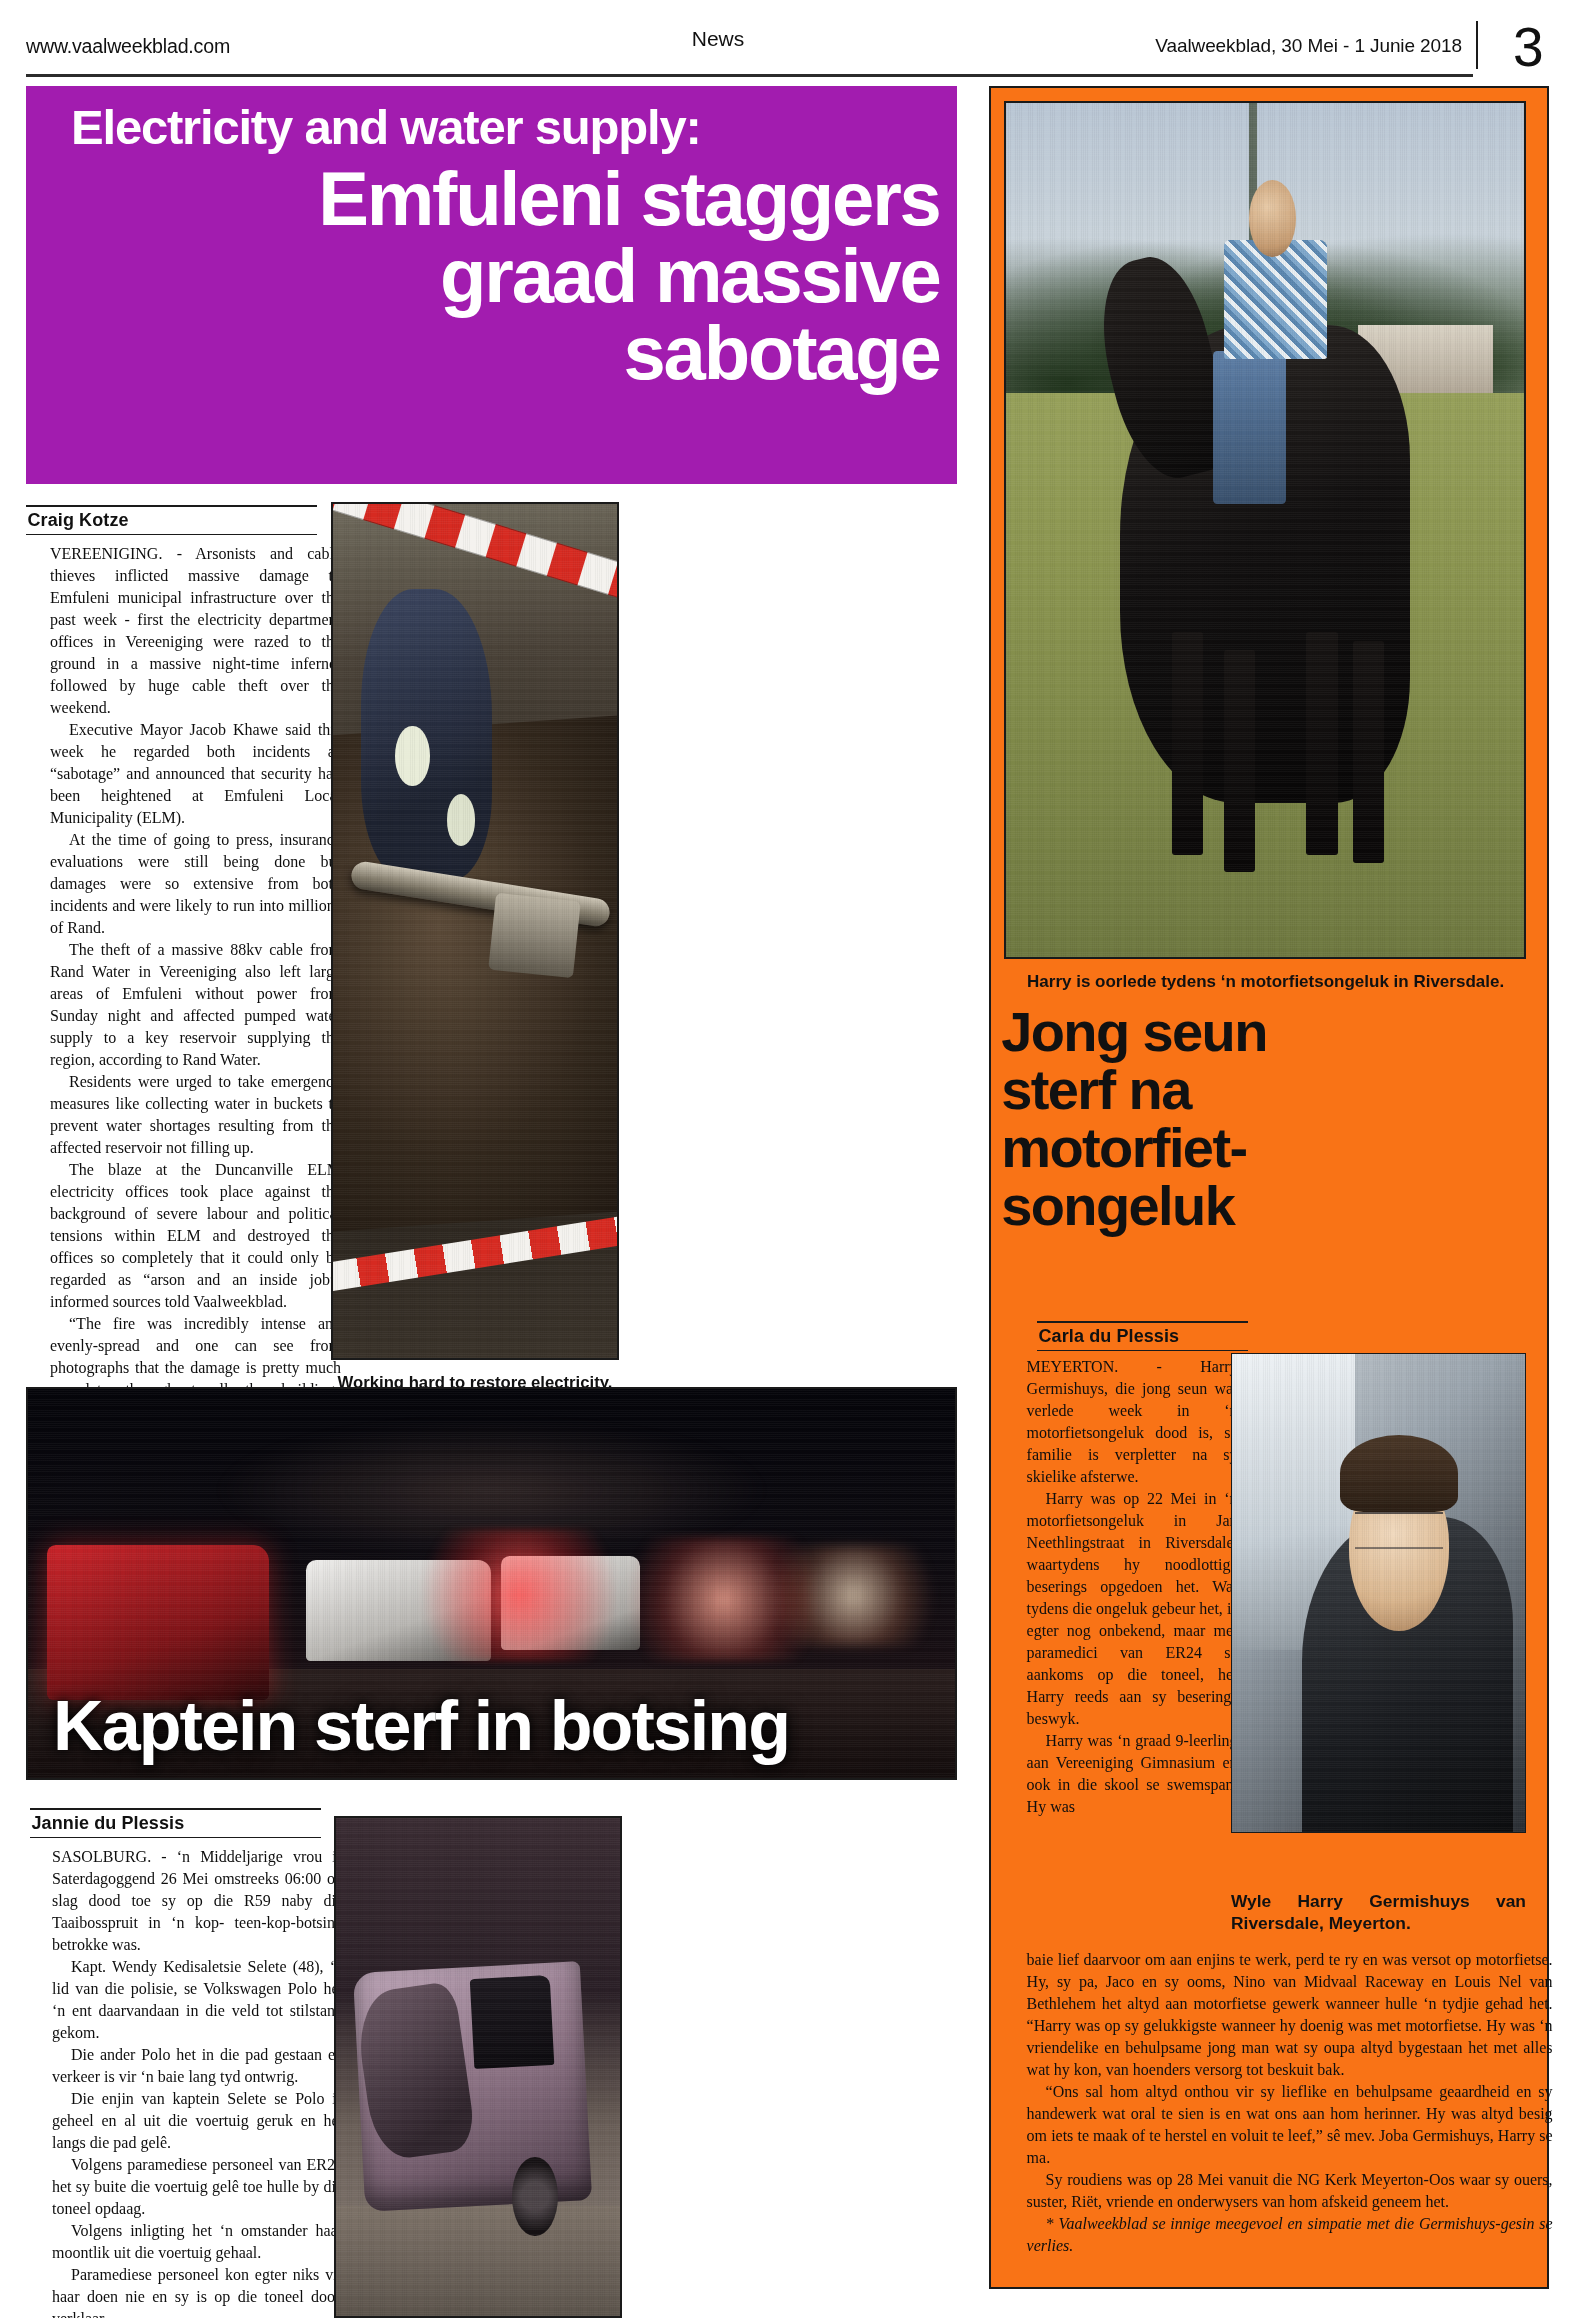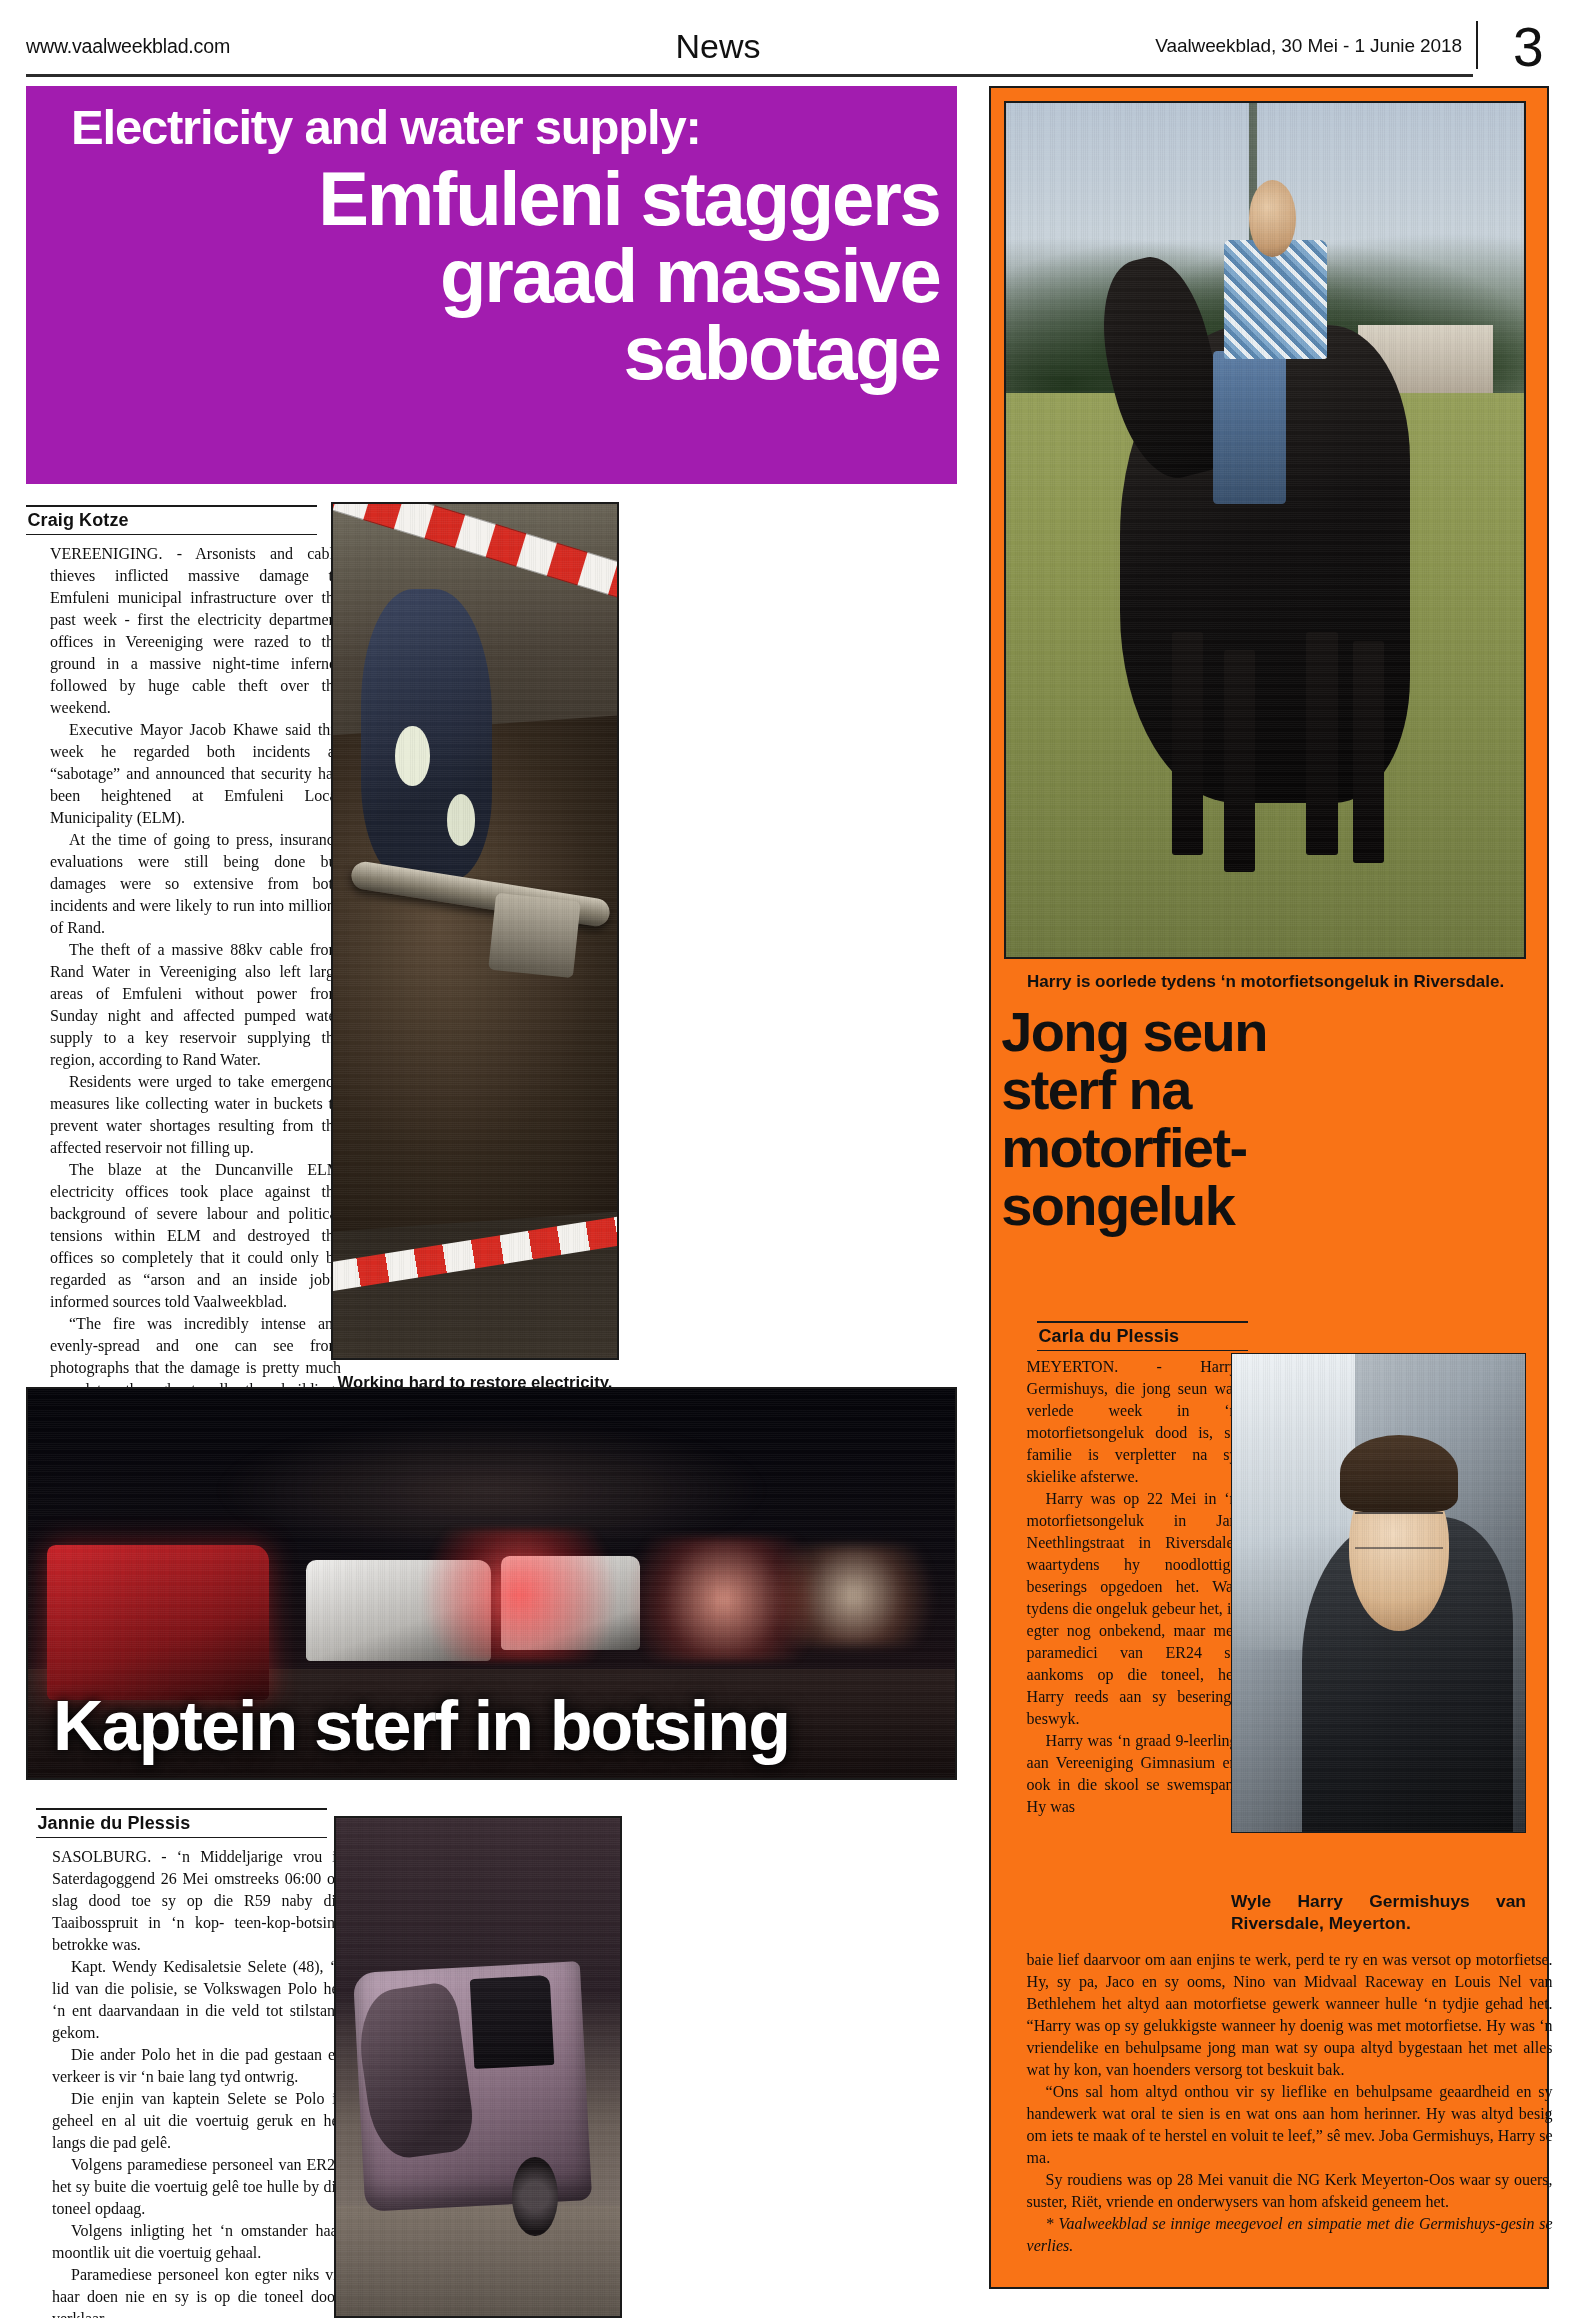--- a/index.html
+++ b/index.html
@@ -39,21 +39,21 @@
     letter-spacing: -0.2px;
     color: #111;
   }
   .mh-section {
     position: absolute;
     left: 0;
     right: 0;
     top: -1.5px;
     text-align: center;
     font-family: "Liberation Sans", sans-serif;
-    font-size: 34px;
+    font-size: 21px;
     color: #111;
     padding-right: 138px;
   }
   .mh-date {
     position: absolute;
     right: 86px;
     top: 7.3px;
     font-family: "Liberation Sans", sans-serif;
     font-size: 19px;
     letter-spacing: -0.1px;
@@ -228,21 +228,21 @@
     font-family: "Liberation Sans", sans-serif;
     font-weight: 700;
     font-size: 70px;
     letter-spacing: -1.9px;
     color: #fff;
     text-shadow: 0 0 10.2px rgba(0,0,0,.95), 0 0 22px rgba(0,0,0,.8);
     white-space: nowrap;
   }
   .a2-byline {
     position: absolute;
-    left: 10px;
+    left: 4px;
     top: 1722px;
     width: 291px;
   }
   .a2-text {
     position: absolute;
     left: 2px;
     top: 1760px;
     width: 291px;
     height: 465px;
   }

